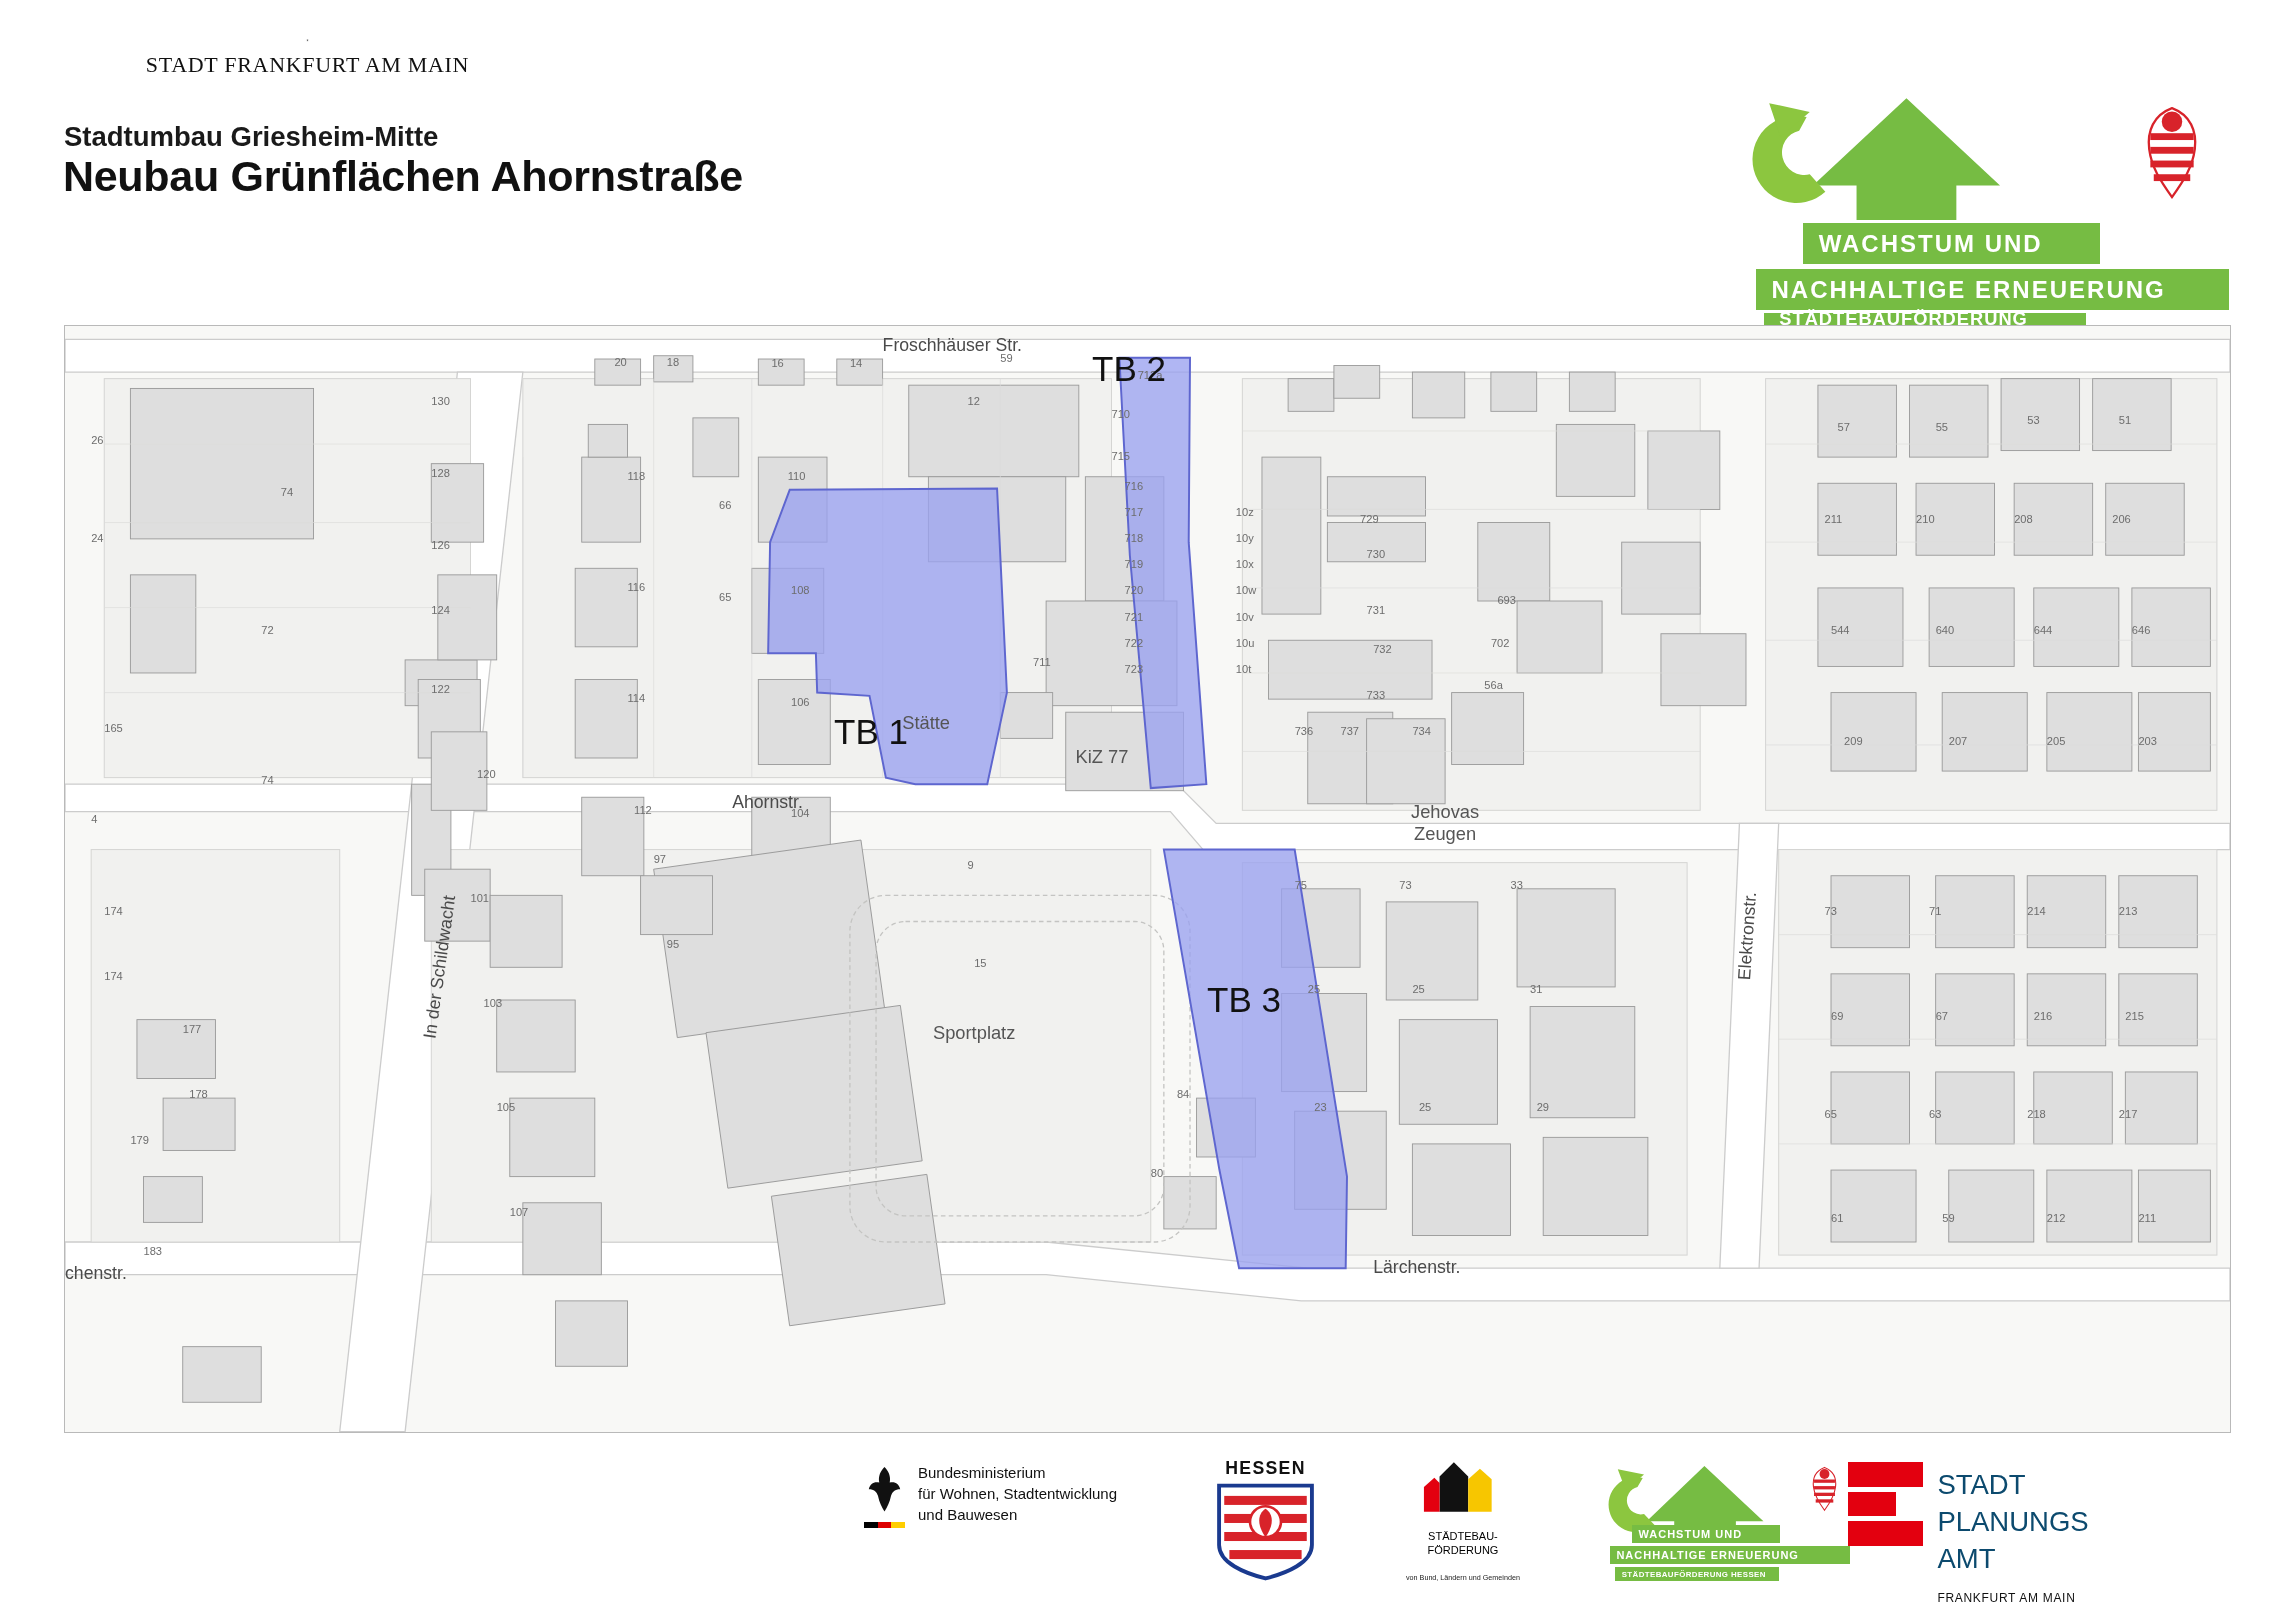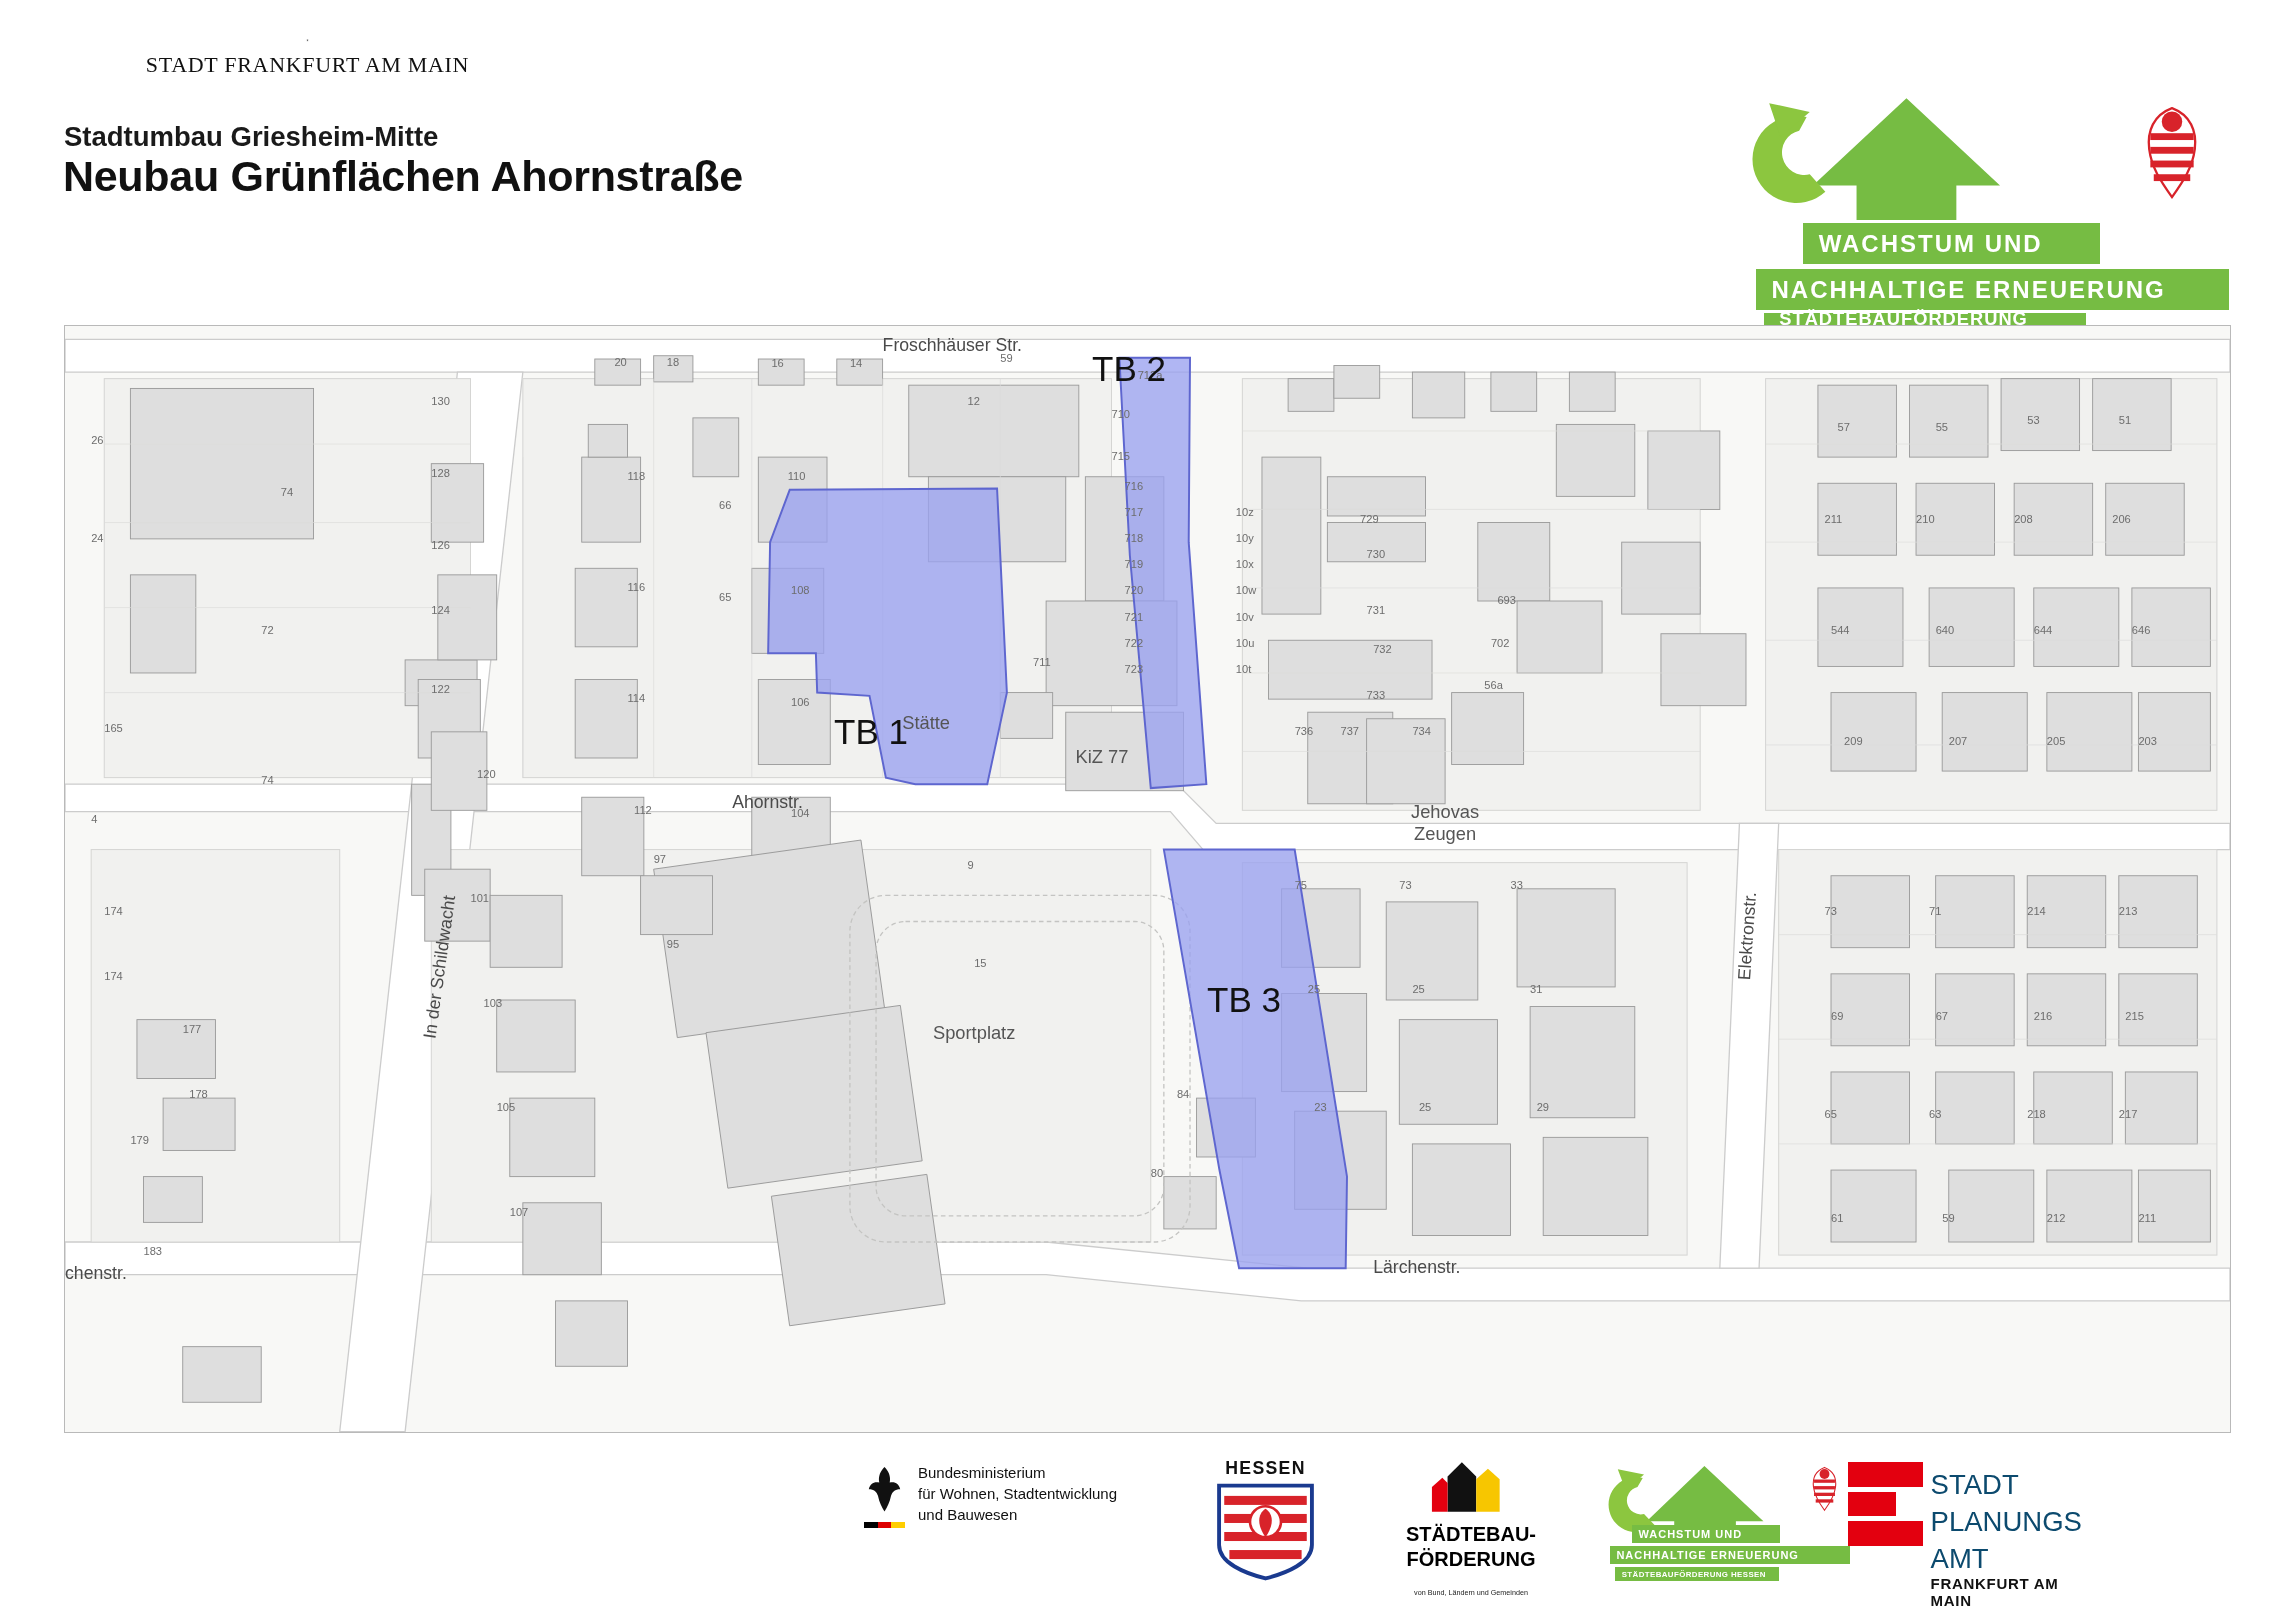--- a/index.html
+++ b/index.html
@@ -32,29 +32,29 @@
   #footer{position:absolute;left:0;top:1449px;width:1927px;height:173px;}
   .f-logo{position:absolute;top:0;}
   .bmwsb{left:864px;top:14.4px;display:flex;gap:13px;align-items:flex-start;}
   .bmwsb .eagle{width:41px;height:51px;}
   .bmwsb .txt{font-size:15px;line-height:1.38;color:#111;}
   .bmwsb .flag{width:41px;height:6.5px;margin-top:5.2px;display:flex;}
   .bmwsb .flag i{flex:1;display:block;height:6.5px;}
   .hessen{left:1213px;top:9.2px;text-align:center;}
   .hessen .h-word{font-size:17.7px;font-weight:bold;letter-spacing:1.3px;color:#111;margin-bottom:3.9px;}
   .stb{left:1406px;top:7.9px;text-align:center;}
-  .stb .s-txt{font-size:20px;font-weight:bold;line-height:1.25;margin-top:7px;}
+  .stb .s-txt{font-size:11px;font-weight:normal;line-height:1.25;margin-top:15px;}
   .stb .s-sub{font-size:7.2px;line-height:1.3;margin-top:16px;color:#222;}
   .wachs{left:1606px;top:13px;width:249px;height:124px;}
   .wachs .wbar{position:absolute;background:#76bc43;color:#fff;font-weight:bold;display:flex;align-items:center;padding-left:6.5px;letter-spacing:1px;}
   .spa{left:1848px;top:13px;display:flex;gap:14.4px;align-items:flex-start;}
   .spa .mark{width:75px;height:84px;position:relative;}
   .spa .mark i{position:absolute;background:#e3000f;display:block;}
   .spa .s-title{font-size:27.5px;font-weight:normal;line-height:1.06;color:#0c4a6e;margin-top:8px;}
-  .spa .s-foot{font-size:15px;font-weight:bold;letter-spacing:0.7px;margin-top:2px;color:#111;}
+  .spa .s-foot{font-size:12px;font-weight:normal;letter-spacing:0.7px;margin-top:18px;color:#111;}
 </style>
 </head>
 <body>
 
 <div id="header">
 
   <div id="city-logo">
     <svg class="crest" viewBox="0 0 60 60">
       <circle cx="30" cy="30" r="28" fill="none" stroke="#111" stroke-width="2"></circle>
       <path d="M30 12 C22 16 18 24 20 32 C22 40 26 44 30 48 C34 44 38 40 40 32 C42 24 38 16 30 12 Z" fill="#111"></path>

